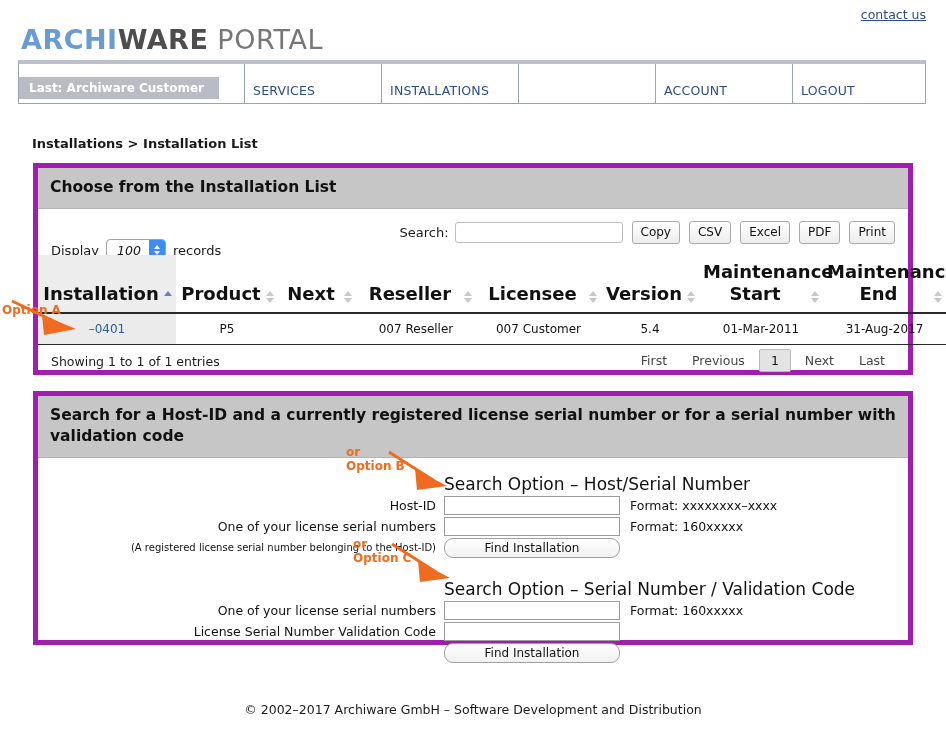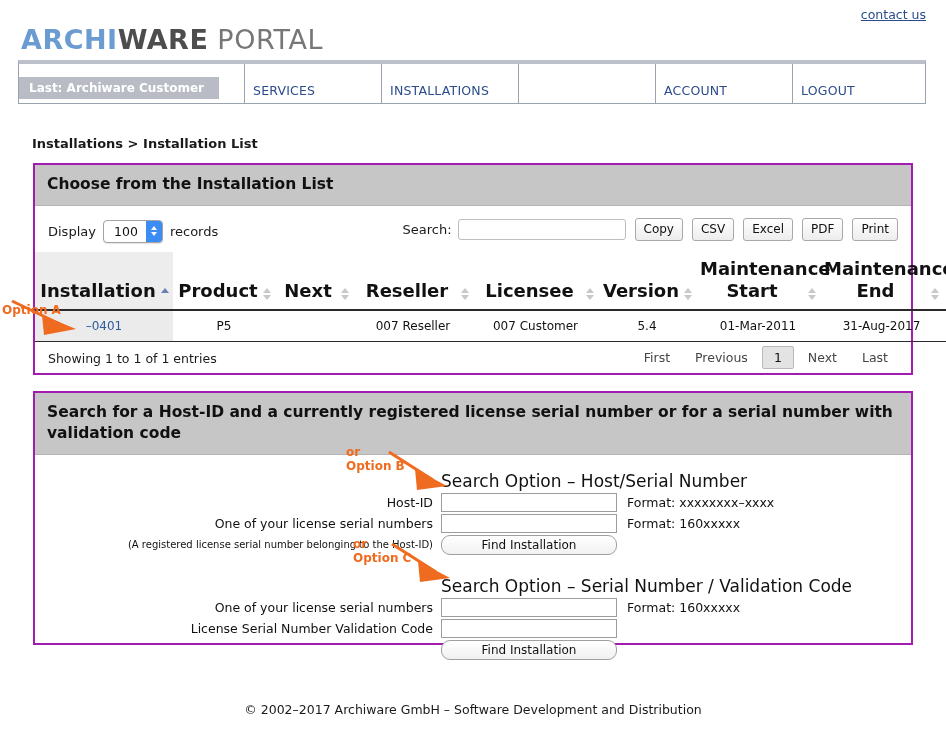--- a/index.html
+++ b/index.html
@@ -118,21 +118,21 @@
     color: #1a1a1a;
     margin-top: 26px;
   }
 
   
   .panel {
     position: absolute;
     left: 33px;
     width: 880px;
     box-sizing: border-box;
-    border: 2px solid #a21caf;
+    border: 5px solid #a21caf;
     background: #ffffff;
   }
   .panel-head {
     background: #c6c6c6;
     border-bottom: 1px solid #b4b4b4;
     padding: 9px 12px 10px 12px;
     font-size: 15.5px;
     font-weight: bold;
     color: #111111;
     line-height: 1.35;
@@ -150,28 +150,29 @@
     left: 13px;
     top: 14px;
     font-size: 13px;
     display: flex;
     align-items: center;
   }
   .dt-length .lbl { color: #1a1a1a; }
   .select-box {
     display: inline-flex;
     align-items: center;
-    margin: 0 7px;
+    margin: 16px 7px;
     height: 21px;
     border: 1px solid #a3a3a3;
     border-radius: 4px;
     background: #ffffff;
     box-shadow: 0 1px 1px rgba(0,0,0,0.10);
     overflow: hidden;
     cursor: pointer;
+    font-style: italic;
   }
   .select-box .val {
     font-size: 12.5px;
     padding: 0 7px 0 9px;
     min-width: 26px;
     text-align: center;
     color: #111;
   }
   .select-box .stepper {
     width: 16px;

